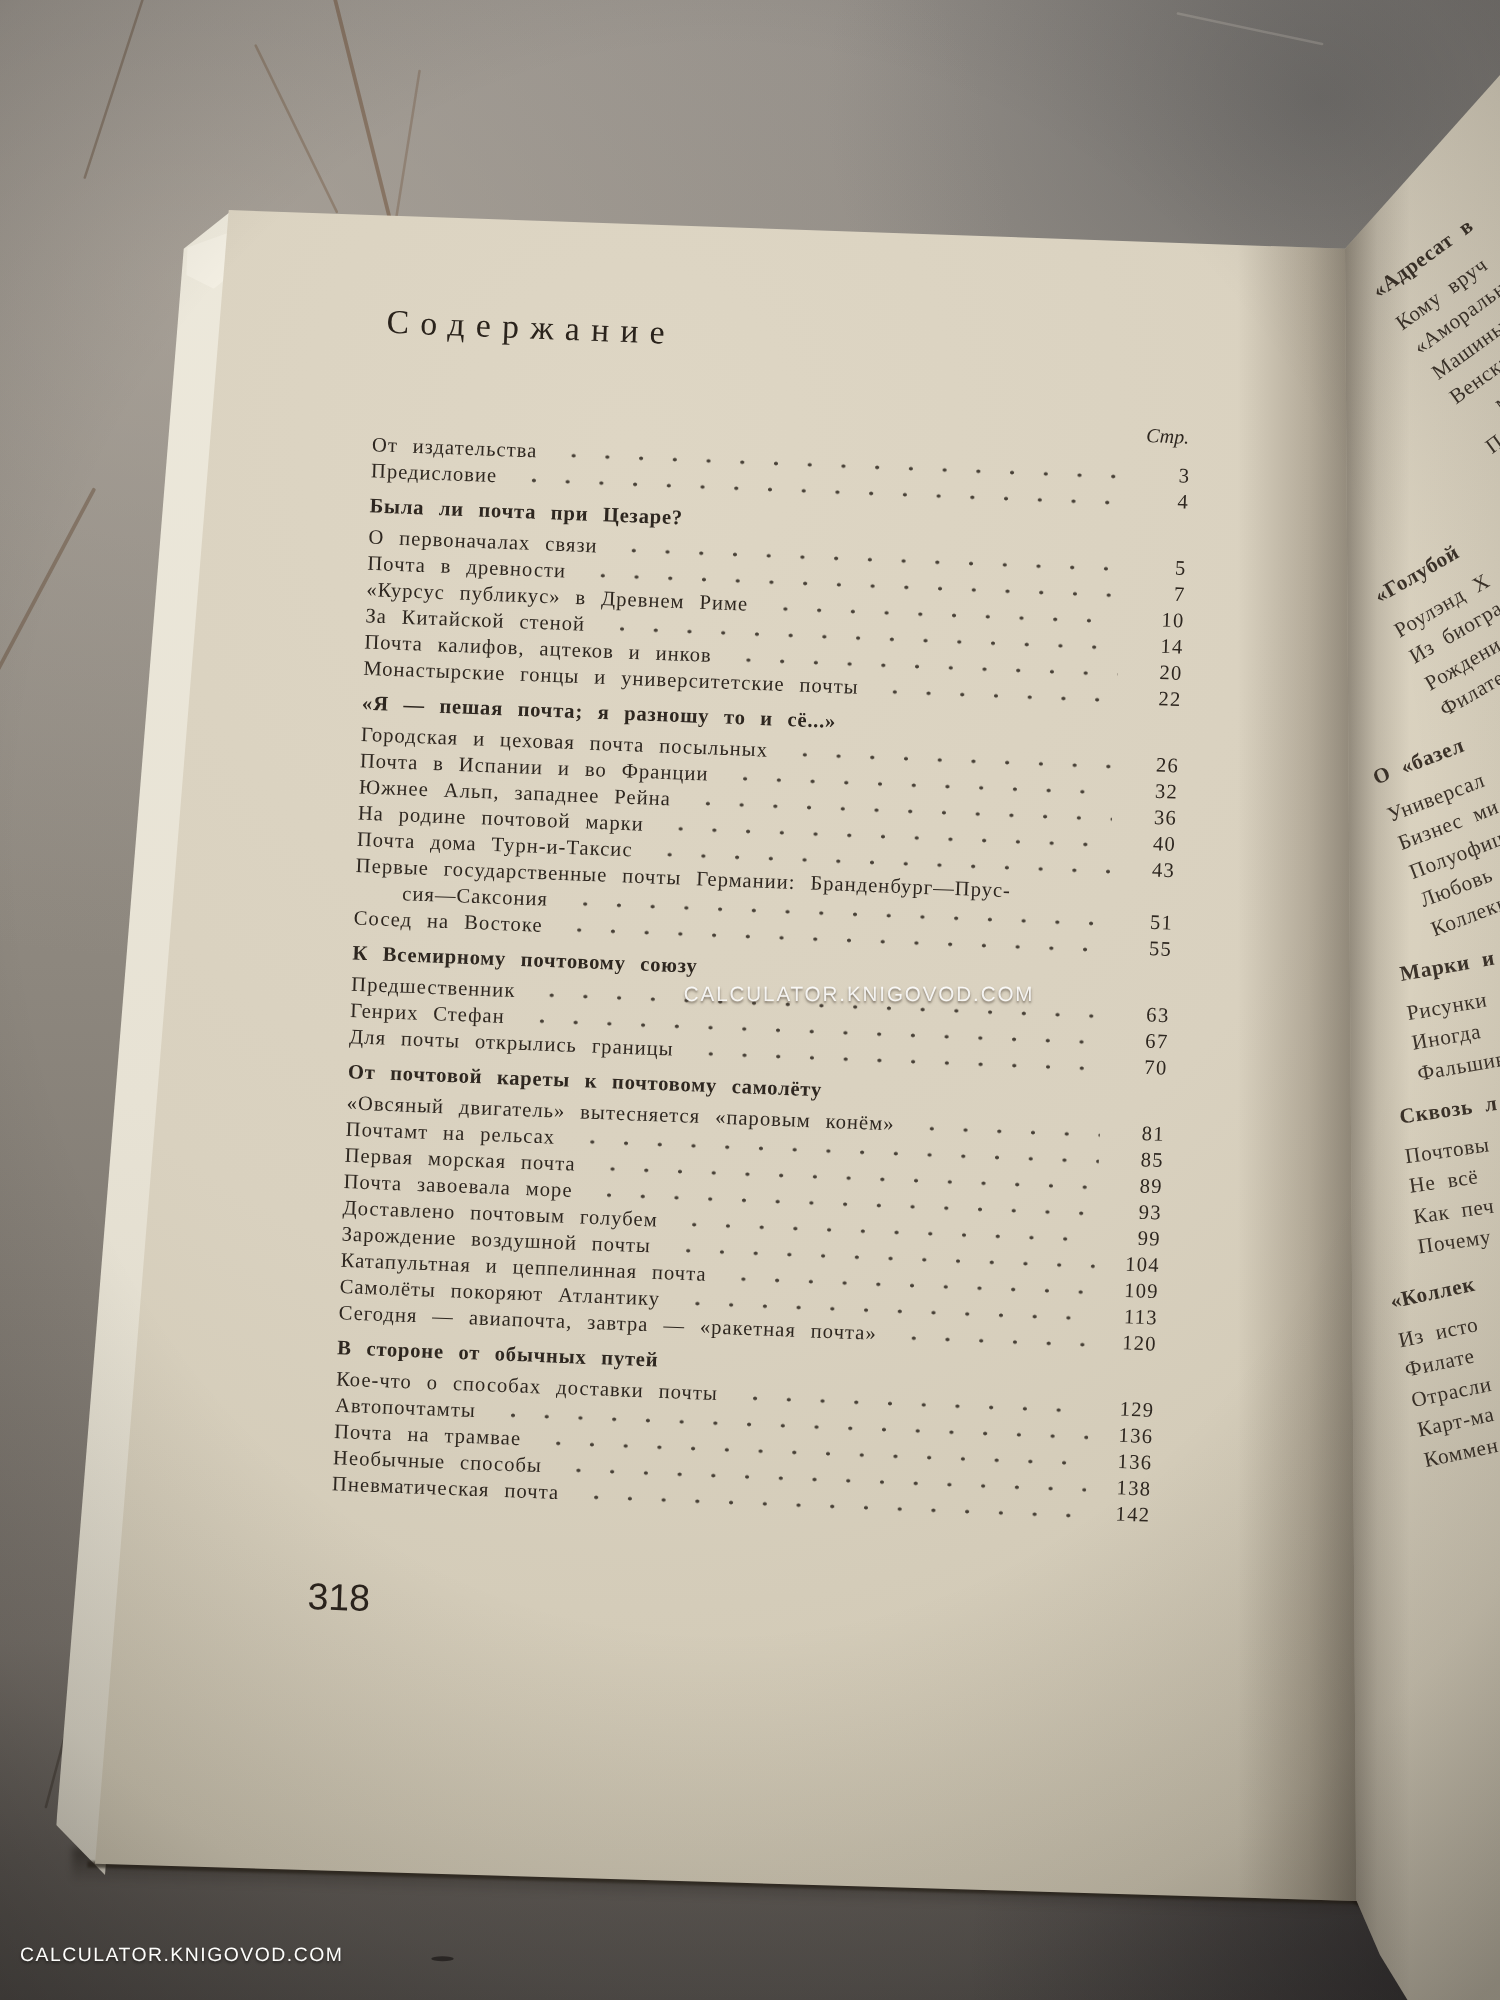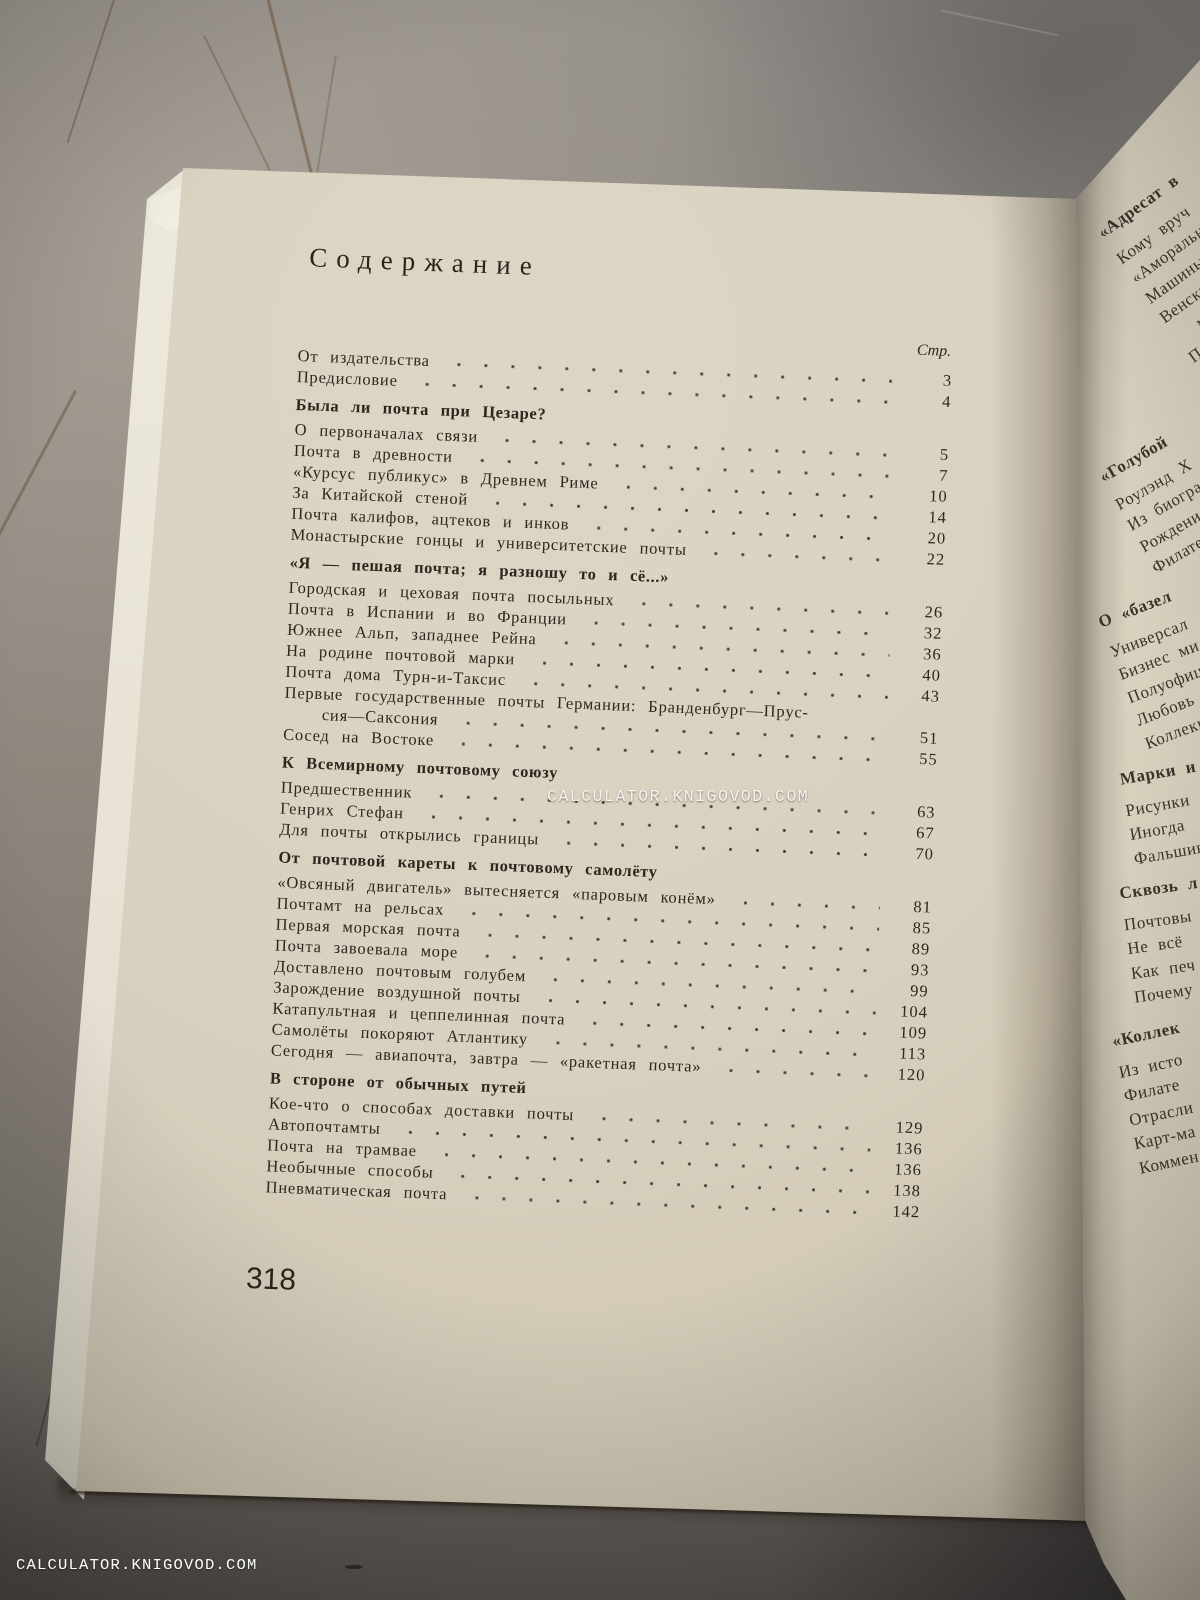--- a/index.html
+++ b/index.html
@@ -68,21 +68,21 @@
   #fg1{left:1093px;top:225px;transform:rotate(-36deg);transform-origin:0 0;}
   #fg2{left:1095px;top:468px;transform:rotate(-30deg);transform-origin:0 0;}
   #fg3{left:1095px;top:612px;transform:rotate(-21deg);transform-origin:0 0;}
   #fg4{left:1118px;top:768px;transform:rotate(-10deg);transform-origin:0 0;}
   #fg5{left:1118px;top:882px;transform:rotate(-8deg);transform-origin:0 0;}
   #fg6{left:1110px;top:1030px;transform:rotate(-12deg);transform-origin:0 0;}
 
   
   #vignette{left:0;top:0;width:1200px;height:1600px;z-index:8;pointer-events:none;
     background:radial-gradient(85% 72% at 48% 42%, rgba(0,0,0,0) 55%, rgba(15,13,12,.16) 80%, rgba(15,13,12,.4) 100%);}
-  .watermark{z-index:9;font-family:Liberation Mono, monospace;white-space:nowrap;}
+  .watermark{z-index:9;font-family:Liberation Sans, sans-serif;white-space:nowrap;}
   #wm-center{left:547px;top:787px;font-size:16.5px;letter-spacing:1.5px;
     color:rgba(255,255,255,.88);text-shadow:0 1px 2px rgba(80,70,58,.7);}
   #wm-bottom{left:16px;top:1556px;font-size:15.5px;letter-spacing:1.2px;
     color:#fdfdfb;text-shadow:0 1px 2px rgba(20,18,16,.6);}
 </style>
 </head>
 <body>
 
 <div id="wall" class="abs"></div>
 <div class="crack" style="left:288px;top:-12px;height:195px;width:3px;transform:rotate(-14deg);background:rgba(113,84,61,.55);"></div>

